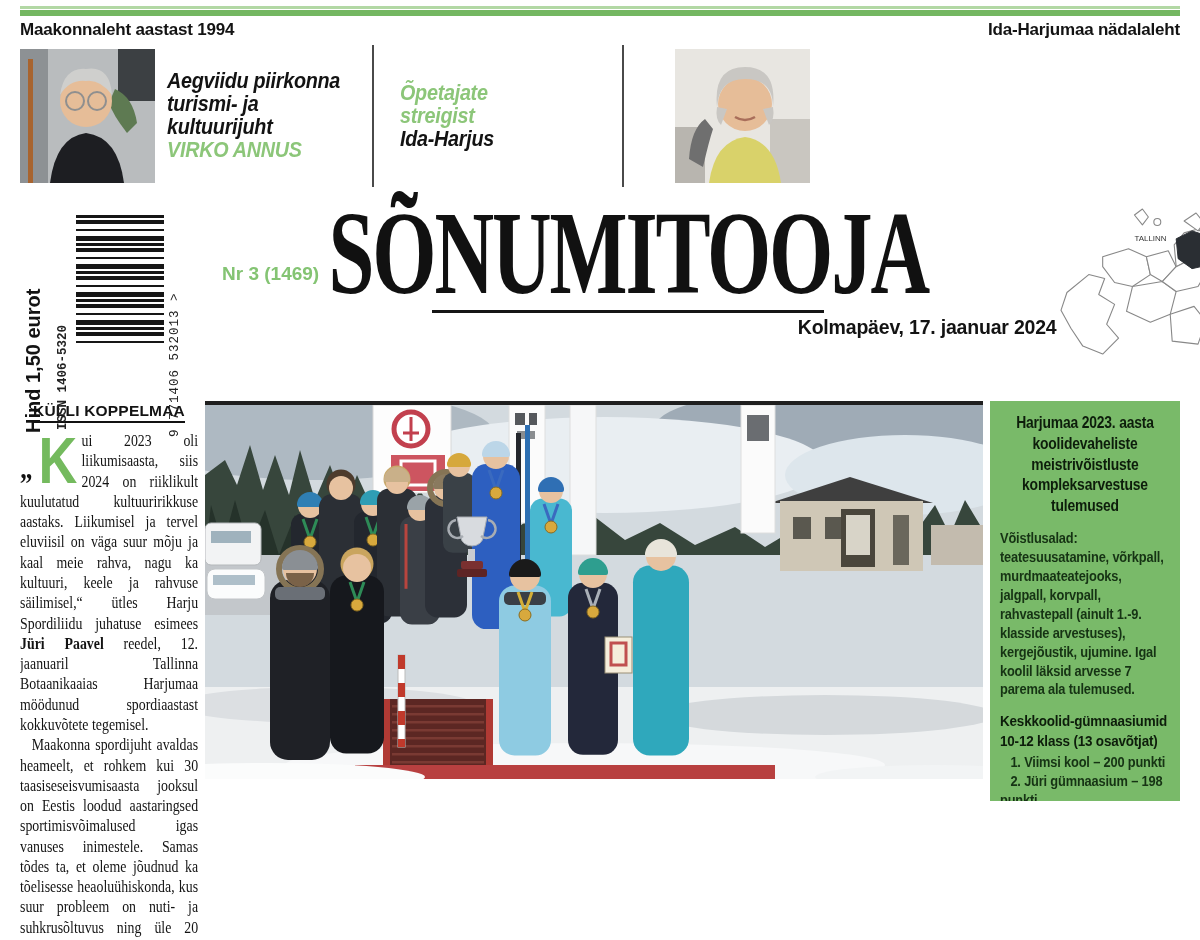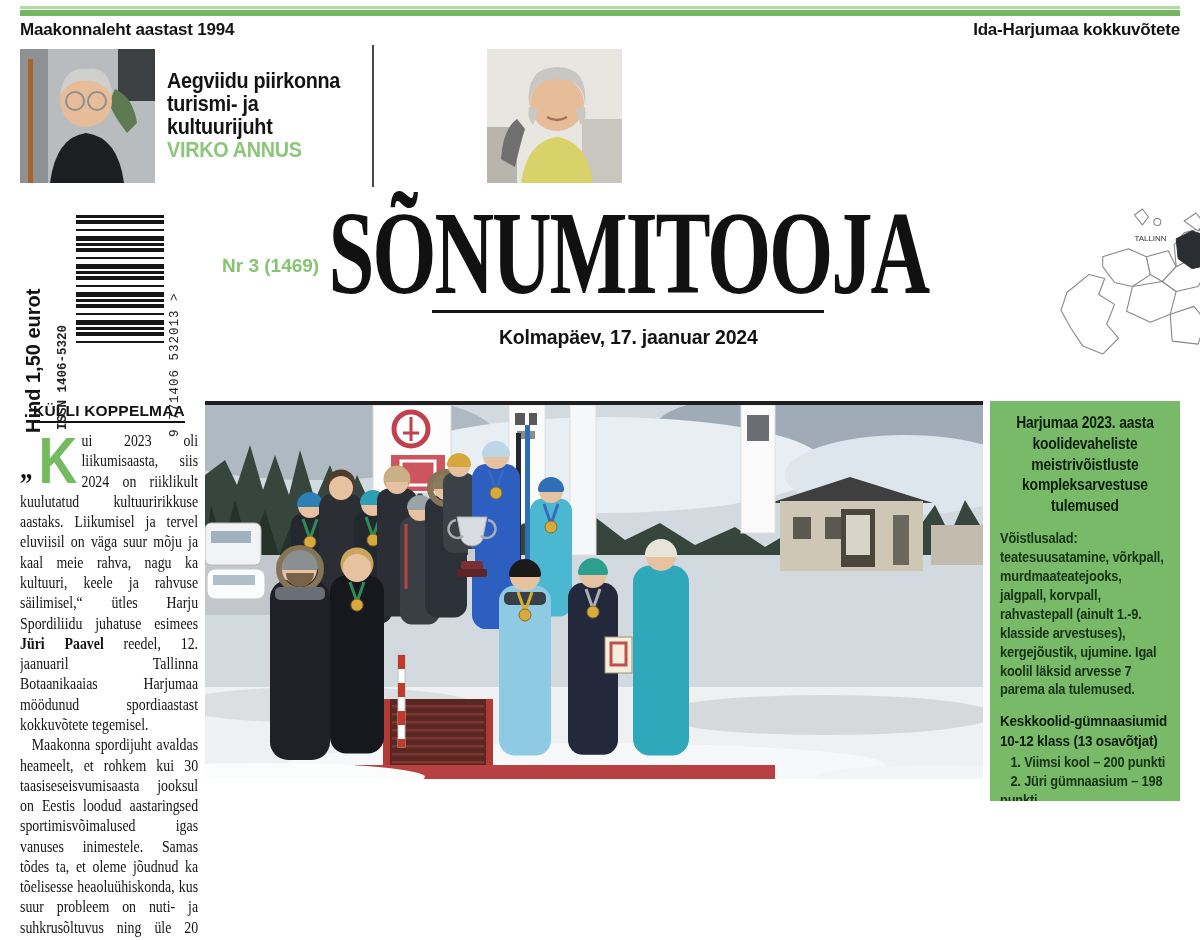--- a/index.html
+++ b/index.html
@@ -2,44 +2,44 @@
 <html><head>
 <meta charset="utf-8">
 <style>
   html,body{margin:0;padding:0;background:#fff;}
   body{width:1200px;height:940px;overflow:hidden;font-family:"Liberation Sans",sans-serif;color:#131313;}
   .page{box-sizing:border-box;width:1200px;height:940px;padding:6px 20px 0 20px;overflow:hidden;position:relative;}
   .toprule{height:10px;background:linear-gradient(180deg,#b2d8a4 0 2.5px,#ffffff 2.5px 4.5px,#74b761 4.5px 10px);}
   .topbar{display:flex;justify-content:space-between;margin-top:4px;font-weight:bold;font-size:17px;letter-spacing:-.2px;}
   
   .teasers{display:grid;grid-template-columns:352px 250px 188px 1fr;margin-top:5px;}
-  .tease{box-sizing:border-box;min-height:140px;display:flex;align-items:center;padding:4px 10px 4px 26px;border-left:2px solid #4a4a4a;}
+  .tease{box-sizing:border-box;min-height:140px;display:flex;align-items:center;padding:4px 10px 4px 26px;border-left:2px solid #4a4a4a;font-style:italic;}
   .tease.first{border-left:none;padding-left:0;gap:12px;}
   .tease.last{justify-content:flex-end;gap:12px;padding-right:0;}
   .t-txt{font-weight:bold;font-size:21.5px;line-height:1.07;letter-spacing:-.3px;}
   .t1i{width:198px;transform:scaleX(.92);transform-origin:0 50%;}
   .t2i{width:232px;transform:scaleX(.92);transform-origin:0 50%;}
   .t3i{width:176px;transform:scaleX(.92);transform-origin:0 50%;}
   .t4i{width:226px;transform:scaleX(.92);transform-origin:100% 50%;text-align:right;}
   .green{color:#8cc679;}
   .tphoto{width:135px;height:134px;flex:0 0 135px;}
   
   .mast{display:flex;align-items:flex-start;margin-top:8px;height:192px;}
   .bc{position:relative;width:180px;height:175px;flex:0 0 180px;}
   .rot{position:absolute;transform-origin:left top;transform:rotate(-90deg);white-space:nowrap;}
   .bc-price{left:2px;top:238px;font-weight:bold;font-size:20px;}
   .bc-issn{left:36px;top:235px;font-family:"Liberation Mono",monospace;font-size:12.5px;font-weight:bold;color:#222;}
   .bc-bars{position:absolute;left:56px;top:20px;width:88px;height:130px;
      background:repeating-linear-gradient(180deg,#161616 0 3px,#fff 3px 5px,#161616 5px 9px,#fff 9px 14px,#161616 14px 16px,#fff 16px 21px,#161616 21px 26px,#fff 26px 28px);}
   .bc-digits{left:148px;top:242px;font-family:"Liberation Mono",monospace;font-size:12.5px;color:#222;letter-spacing:1px;}
   .mast-c{flex:1;position:relative;text-align:center;padding-top:2px;}
-  .issue{position:absolute;left:22px;top:60px;color:#84c473;font-weight:bold;font-size:19px;}
+  .issue{position:absolute;left:22px;top:68px;color:#84c473;font-weight:bold;font-size:19px;}
   .mast-title{font-family:"Liberation Serif",serif;font-weight:bold;font-size:118px;line-height:.96;letter-spacing:-3px;display:inline-block;transform:scaleX(.70);transform-origin:50% 50%;white-space:nowrap;color:#111;}
   .mast-rule{width:392px;height:2.5px;background:#151515;margin:0 auto;}
-  .mast-date{font-weight:bold;font-size:19.5px;margin-top:13px;letter-spacing:-.2px;}
+  .mast-date{font-weight:bold;font-size:19.5px;margin-top:3px;letter-spacing:-.2px;text-align:right;}
   .mapbox{width:288px;height:185px;flex:0 0 288px;}
   
   .headline{margin-top:12px;line-height:1.0;}
   .hl{display:block;white-space:nowrap;font-weight:bold;}
   .hl1 span{font-size:63px;color:#74ba5e;display:inline-block;transform:scaleX(.90);transform-origin:0 50%;letter-spacing:-1px;}
   .hl2 span{font-size:64px;color:#1d1d1d;display:inline-block;transform:scaleX(.82);transform-origin:0 50%;letter-spacing:-1px;margin-top:4px;}
   
   .content{display:grid;grid-template-columns:178px 778px 190px;column-gap:7px;margin-top:14px;}
   .colL{overflow:hidden;}
   .byline-wrap{text-align:center;margin:1px 0 8px;}
@@ -60,21 +60,21 @@
 </style>
 </head>
 <body>
 
 <div class="page">
 
   <div class="toprule"></div>
 
   <div class="topbar">
     <span>Maakonnaleht aastast 1994</span>
-    <span>Ida-Harjumaa kokkuvõtete</span>
+    <span>Ida-Harjumaa nädalaleht</span>
   </div>
 
   <div class="teasers">
     <div class="tease first">
       <svg class="tphoto" viewBox="0 0 135 134" preserveAspectRatio="none">
         <rect width="135" height="134" fill="#b9bcbe"></rect>
         <rect x="0" y="0" width="28" height="134" fill="#8d9194"></rect>
         <rect x="8" y="10" width="5" height="124" fill="#a8642f"></rect>
         <rect x="98" y="0" width="37" height="52" fill="#3c4043"></rect>
         <path d="M95,40 q18,8 22,34 l-10,10 q-14,-18 -18,-30 Z" fill="#5e7a52"></path>
@@ -83,20 +83,28 @@
         <circle cx="55" cy="52" r="9" fill="none" stroke="#8f8f8f" stroke-width="2"></circle>
         <circle cx="77" cy="52" r="9" fill="none" stroke="#8f8f8f" stroke-width="2"></circle>
         <path d="M30,134 Q36,88 66,84 Q98,88 104,134 Z" fill="#1d1e22"></path>
       </svg>
       <div class="t-txt">
         <div class="t1i">
           <span>Aegviidu piirkonna turismi- ja kultuurijuht</span><br>
           <span class="green">VIRKO ANNUS</span>
         </div>
       </div>
+    </div>
+    <div class="tease">
+      <div class="t-txt">
+          <div class="t3i">
+        <span class="green">Õpetajate streigist</span><br>
+        <span>Ida-Harjus</span>
+      </div>
+        </div>
     </div>
     <div class="tease last">
       <svg class="tphoto" viewBox="0 0 135 134" preserveAspectRatio="none">
         <rect width="135" height="134" fill="#e8e6e1"></rect>
         <rect x="95" y="70" width="40" height="64" fill="#c9c6c0"></rect>
         <rect x="0" y="78" width="30" height="56" fill="#b8b5af"></rect>
         <path d="M30,70 q-14,10 -16,40 l14,8 q6,-26 10,-38 Z" fill="#6f6f6f"></path>
         <circle cx="70" cy="55" r="27" fill="#e6bd98"></circle>
         <path d="M42,58 Q38,18 70,18 Q102,18 98,58 Q98,30 70,30 Q44,30 42,58 Z" fill="#c9c7c3"></path>
         <path d="M42,58 q-2,12 4,18 l6,-16 Z" fill="#c9c7c3"></path>

